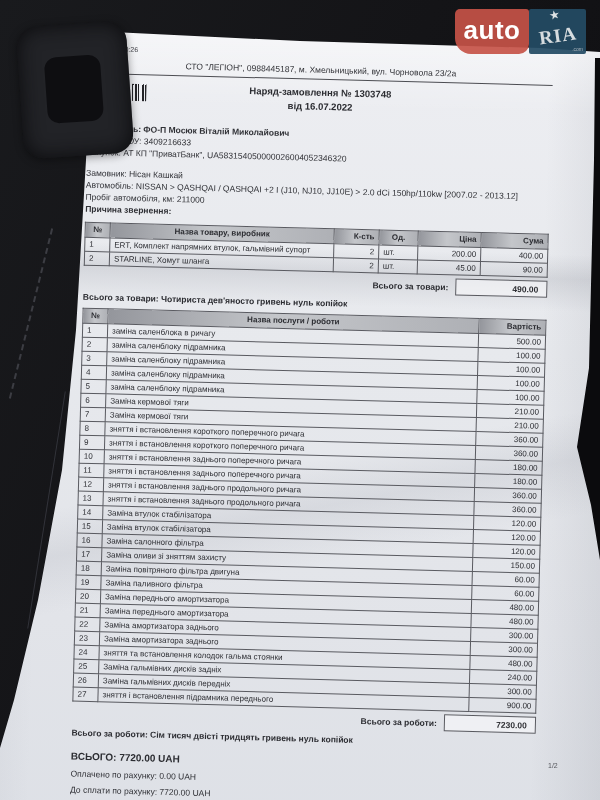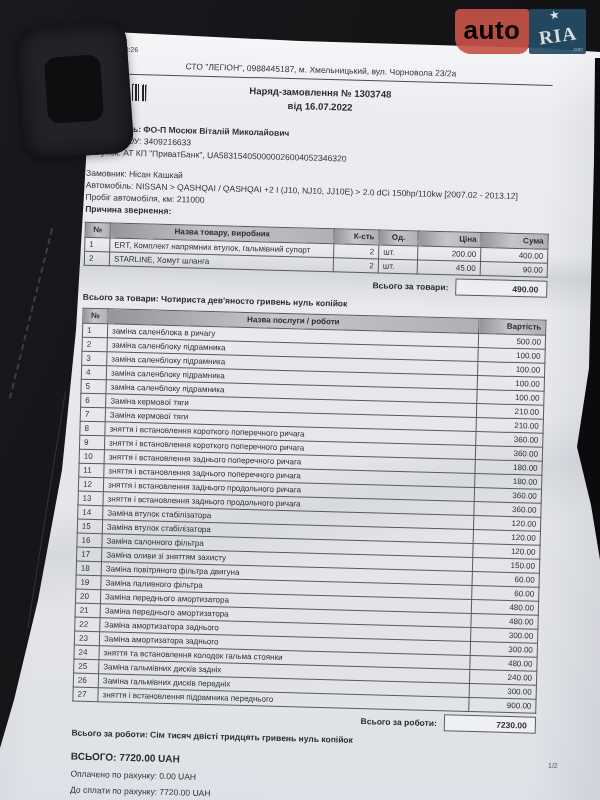--- a/index.html
+++ b/index.html
@@ -68,21 +68,21 @@
   }
   .door-handle{position:absolute;left:20px;top:24px;width:110px;height:132px;z-index:3;
     background:#222327;border-radius:20px;transform:rotate(-4deg);
     box-shadow:inset 0 0 20px #0a0a0c, 0 2px 8px rgba(0,0,0,.4);}
   .door-handle .hole{position:absolute;left:26px;top:32px;width:56px;height:66px;border-radius:12px;background:#0e0e11;}
   .seam{position:absolute;left:30px;top:226px;height:175px;border-left:2px dashed #3c3d43;transform:rotate(14deg);z-index:3;}
   .seam2{position:absolute;left:46px;top:390px;height:240px;border-left:1px solid #32333a;transform:rotate(9deg);z-index:3;}
   
   .logo{position:absolute;top:9px;left:455px;z-index:4;display:flex;}
   .logo-auto{width:74px;height:45px;background:rgba(198,82,72,.92);border-radius:5px 3px 10px 16px;
-    display:flex;align-items:center;justify-content:center;color:#000000;font-size:26px;font-weight:bold;letter-spacing:.5px;padding-bottom:2px;box-sizing:border-box;}
+    display:flex;align-items:center;justify-content:center;color:#ffffff;font-size:26px;font-weight:bold;letter-spacing:.5px;padding-bottom:2px;box-sizing:border-box;}
   .logo-ria{position:relative;width:57px;height:45px;background:rgba(35,75,100,.93);border-radius:2px;
     display:flex;align-items:center;justify-content:center;}
   .logo-ria .star{position:absolute;top:-1px;left:20px;font-size:12px;color:#dfe3e5;transform:rotate(-12deg);}
   .logo-ria .ria-text{font-family:"Liberation Serif","DejaVu Serif",serif;font-weight:bold;font-size:19px;letter-spacing:1px;color:#e6e9ea;transform:rotate(-8deg);margin-top:8px;opacity:.92;}
   .logo-ria .com{position:absolute;right:3px;bottom:2px;font-size:5px;color:#c9ced2;opacity:.8;}
 </style>
 </head>
 <body>
 
 <div class="stage">

